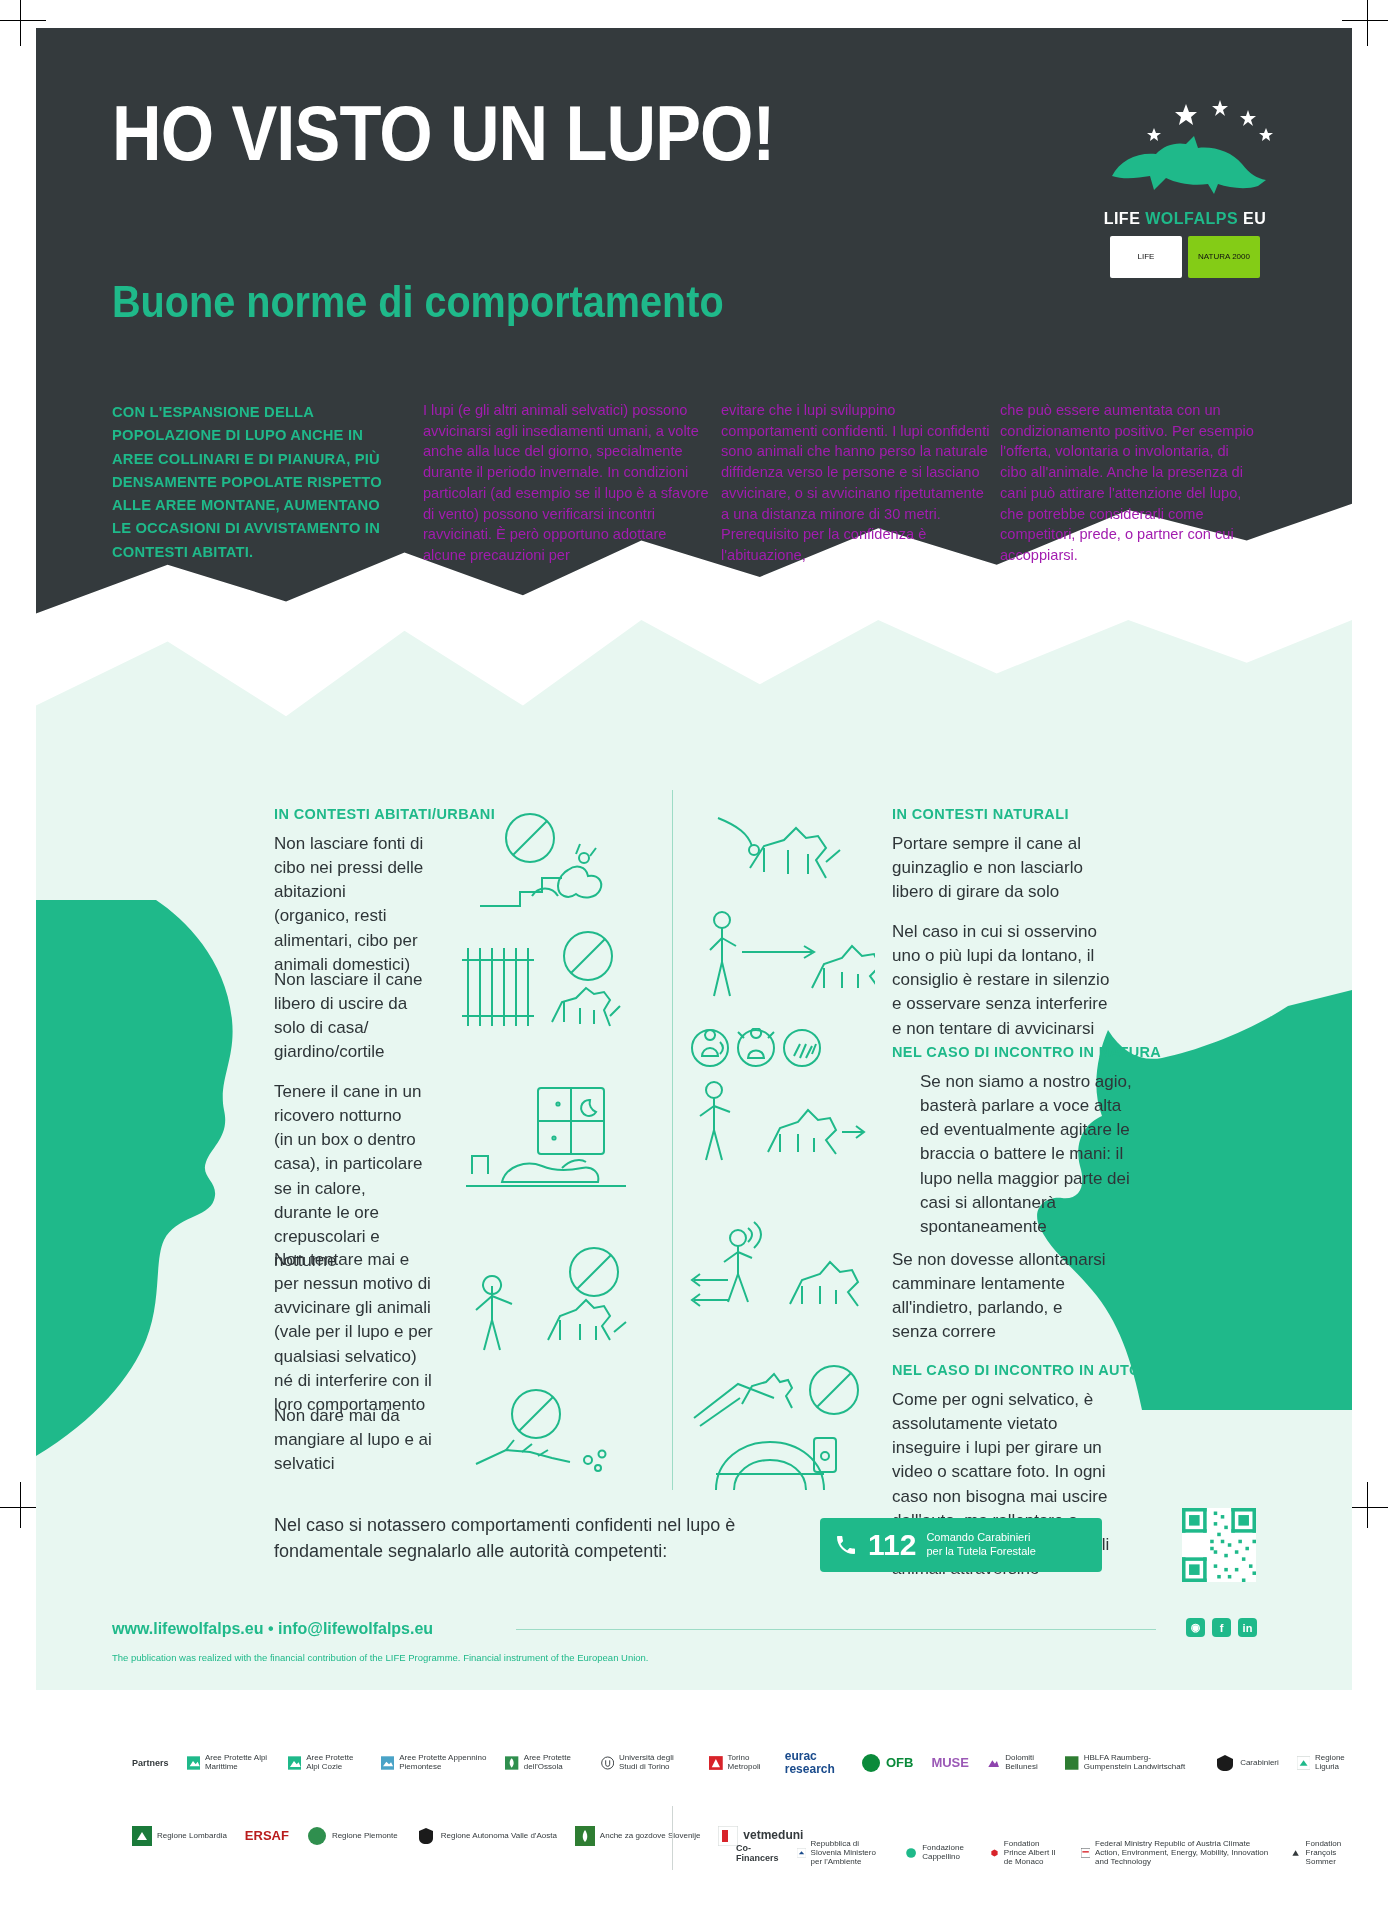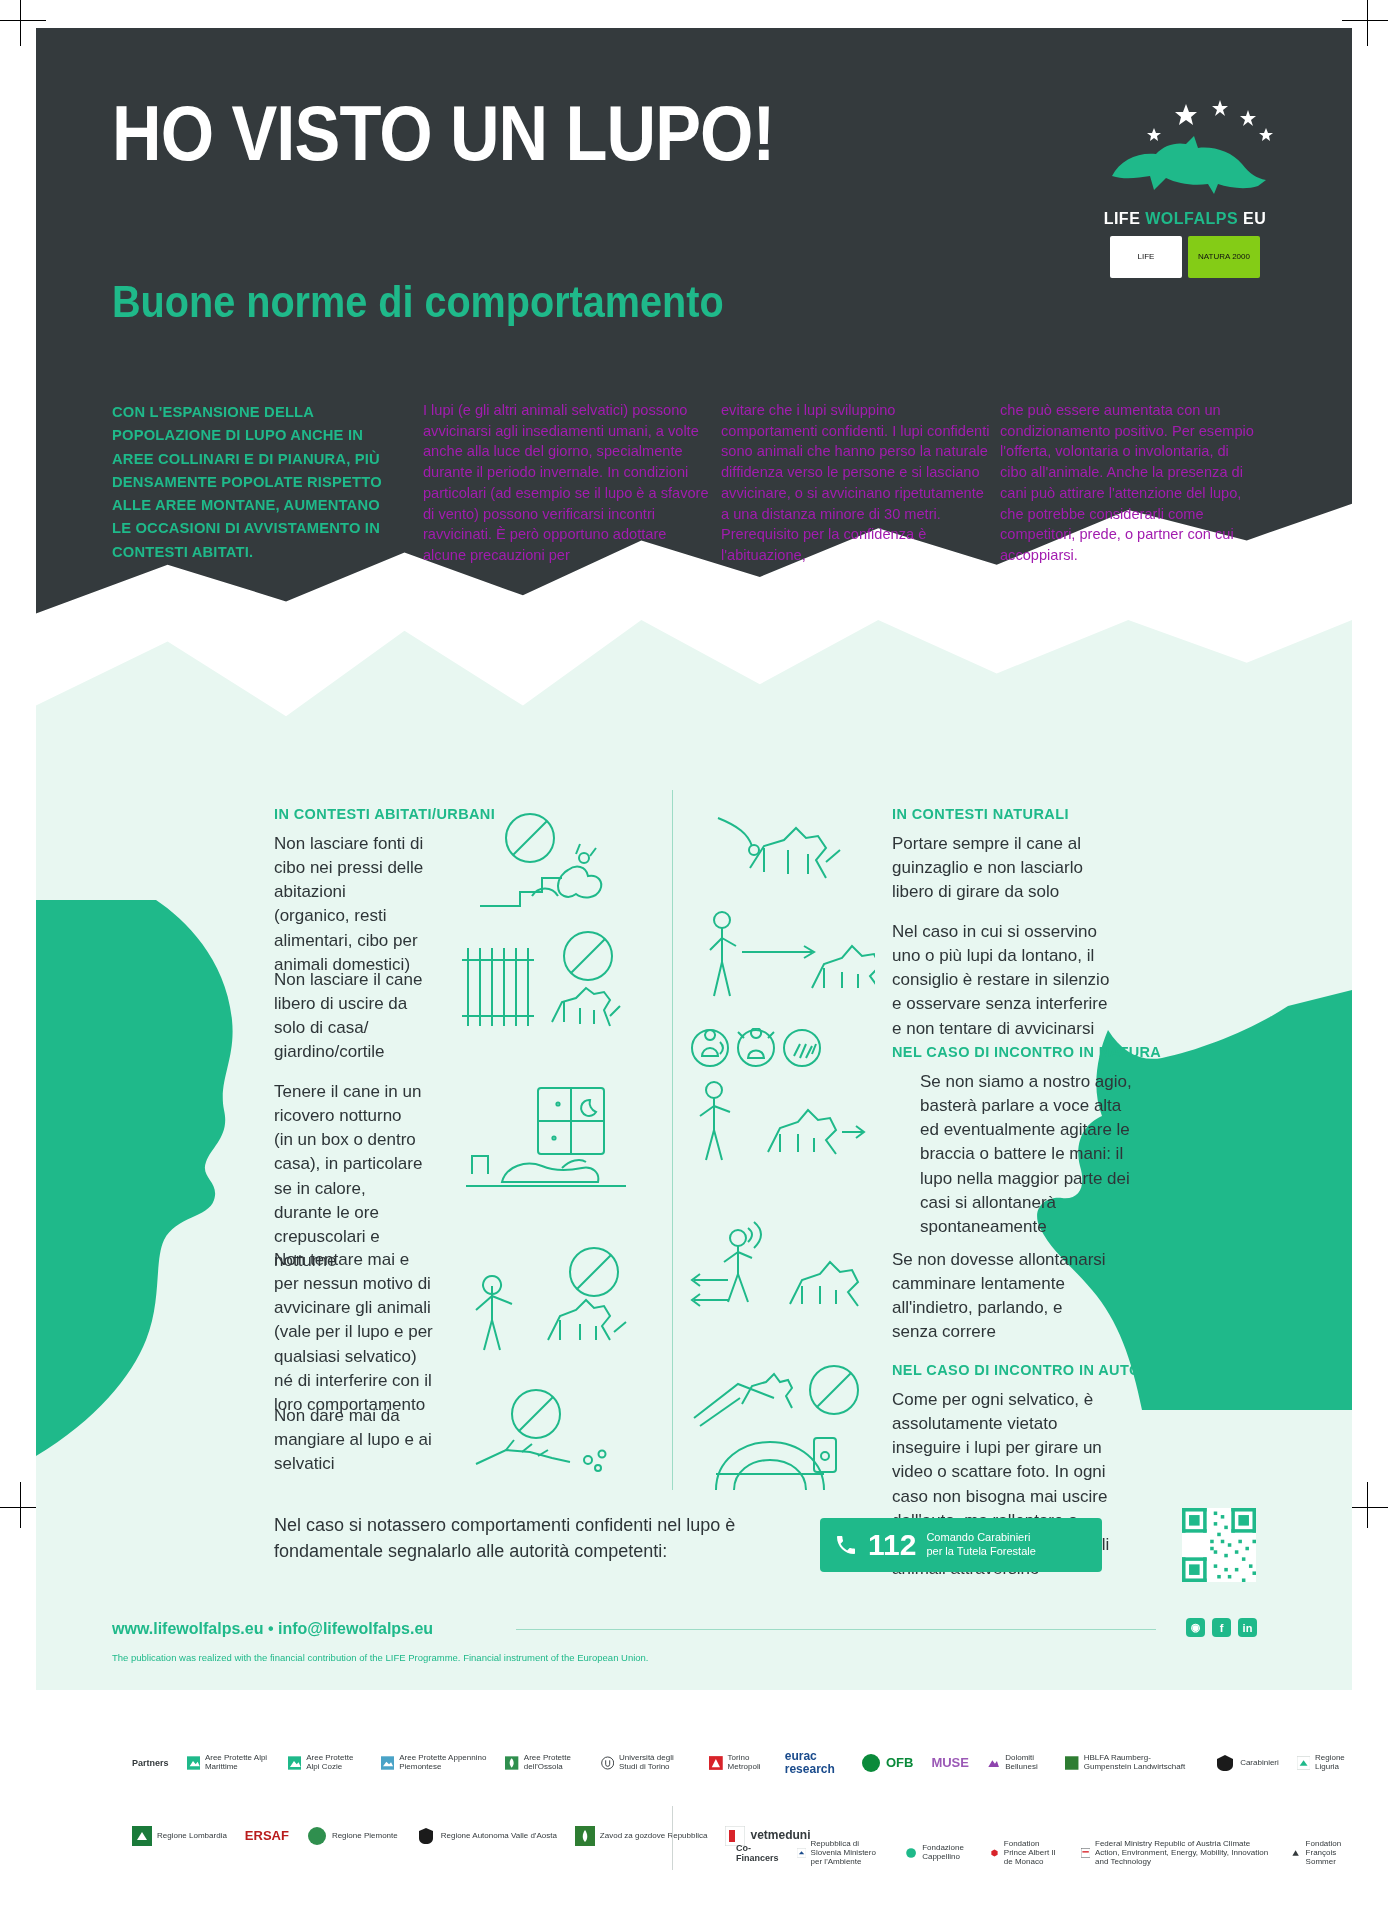--- a/index.html
+++ b/index.html
@@ -536,21 +536,21 @@
         <svg class="pmark" viewBox="0 0 20 20">
             <path d="M10 2 l7 3 v7 c0 4-3 6-7 6 c-4 0-7-2-7-6V5Z" fill="#1b1b1b"></path>
           </svg>
         <span>Regione Autonoma Valle d'Aosta</span>
       </span>
       <span class="plogo">
         <svg class="pmark" viewBox="0 0 20 20">
             <rect width="20" height="20" fill="#2e7d32"></rect>
             <path d="M10 4 c3 4 3 9 0 12 c-3-3-3-8 0-12Z" fill="#fff"></path>
           </svg>
-        <span>Zavod za gozdove Repubblica</span>
+        <span>Anche za gozdove Slovenije</span>
       </span>
       <span class="plogo">
         <svg class="pmark" viewBox="0 0 20 20">
             <rect width="20" height="20" fill="#ffffff" stroke="#cfd6d4"></rect>
             <rect x="4" y="4" width="6" height="12" fill="#d8232a"></rect>
           </svg>
         <span style="font-size:12px;font-weight:bold;">vetmeduni</span>
       </span>
     </div>
 

